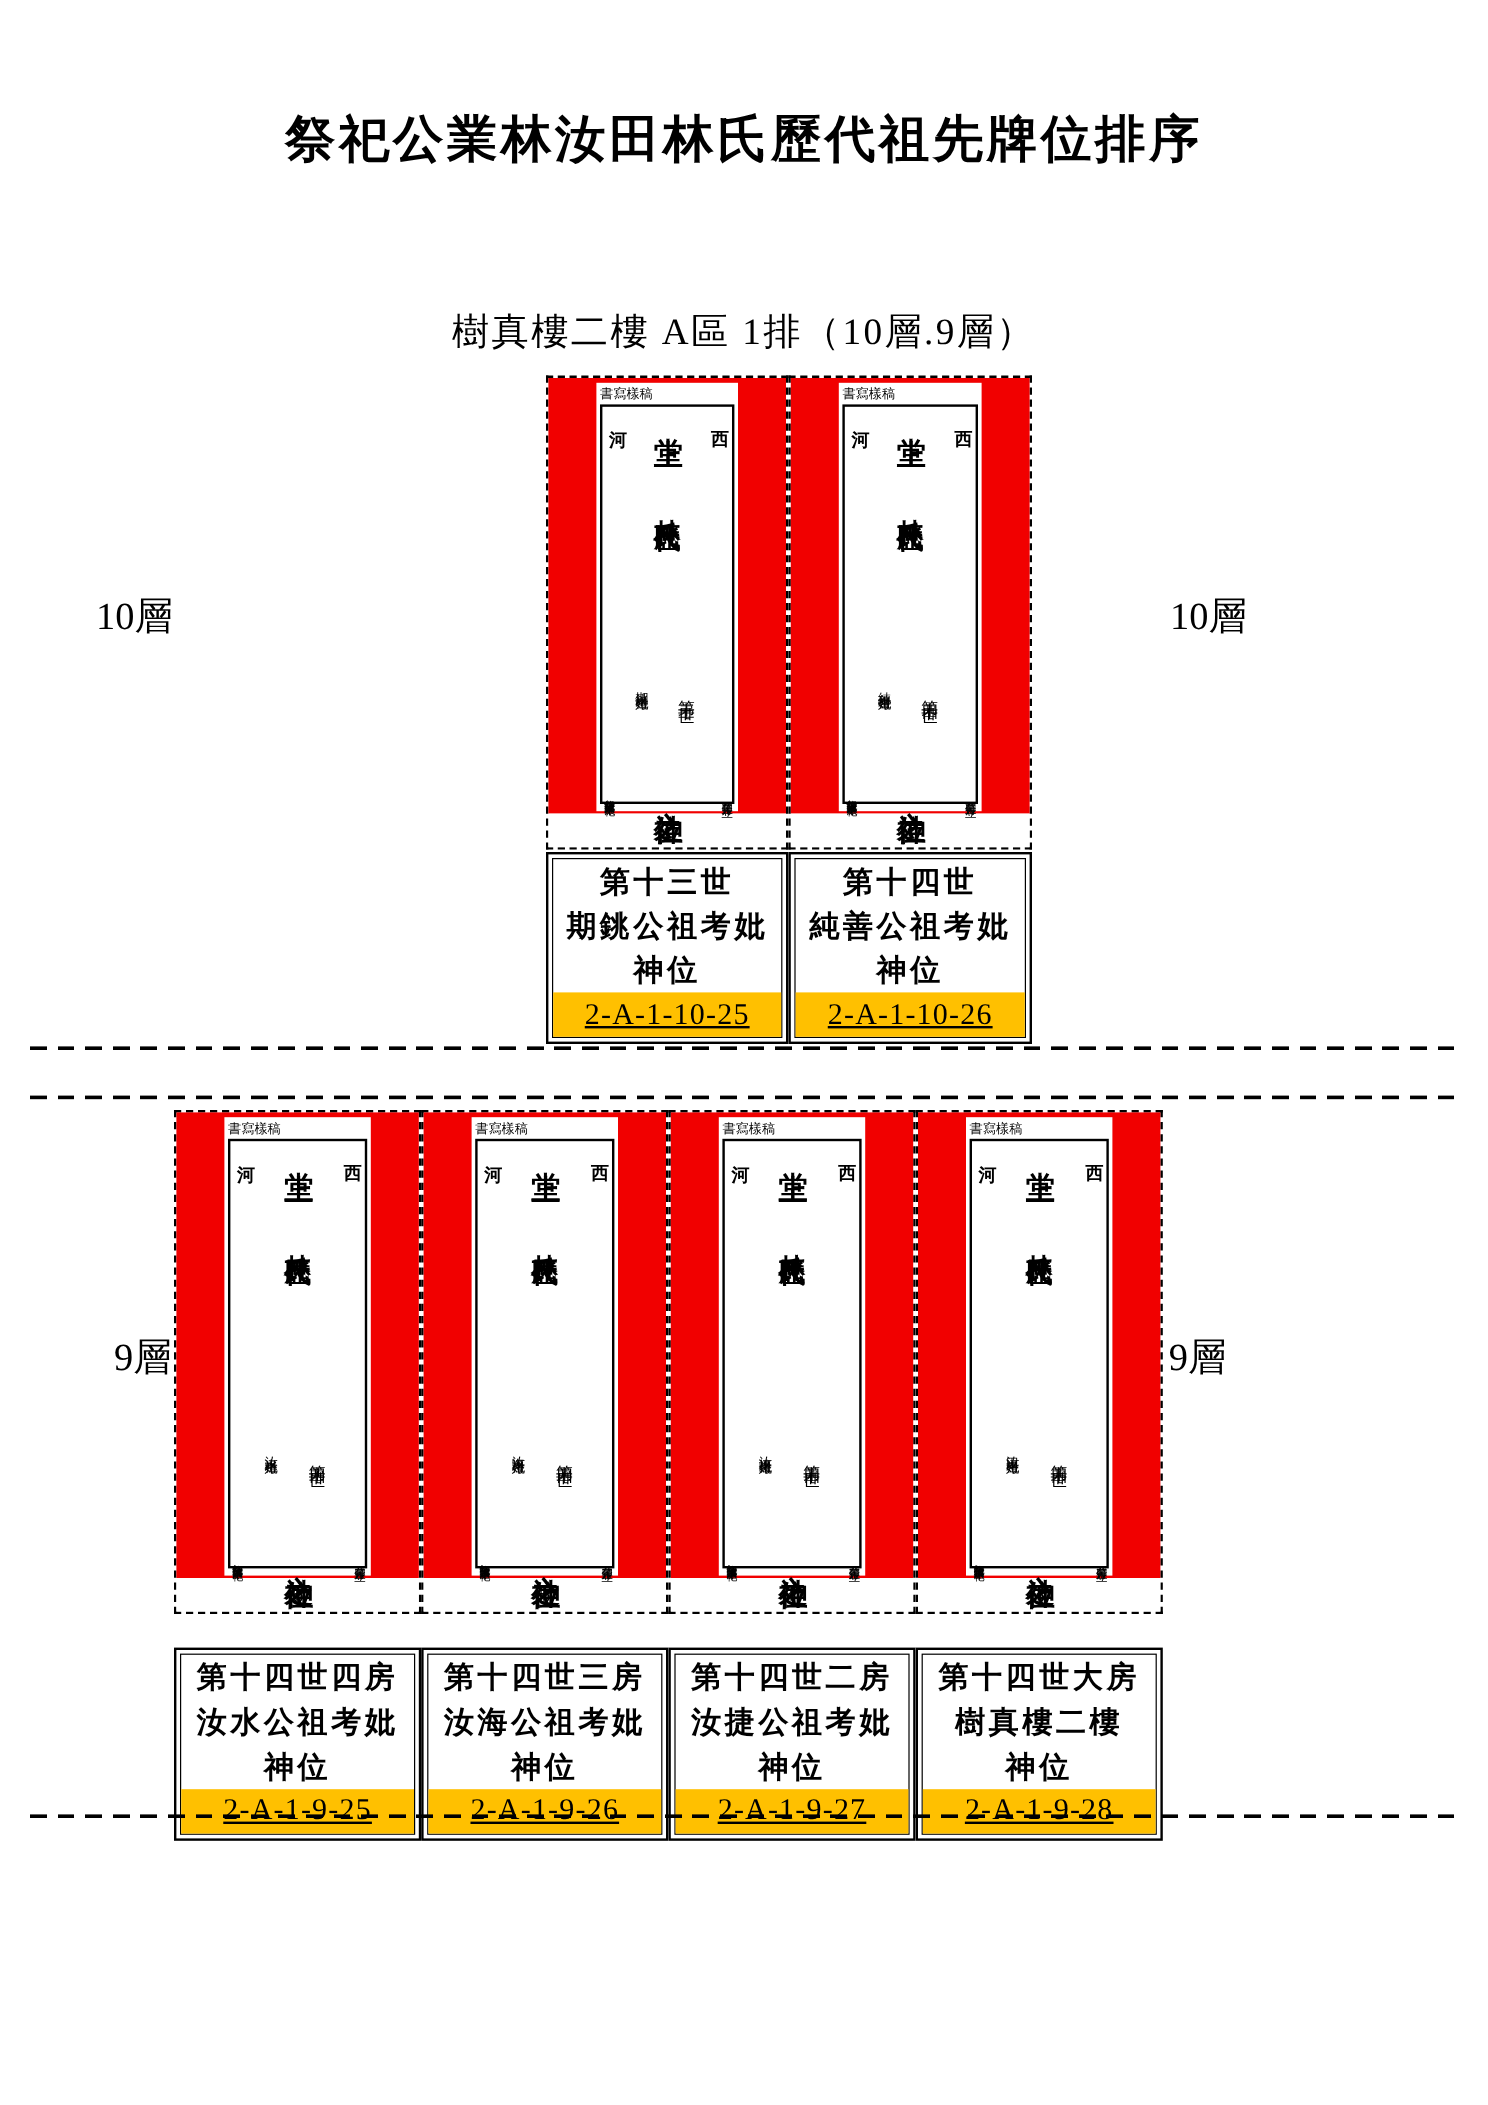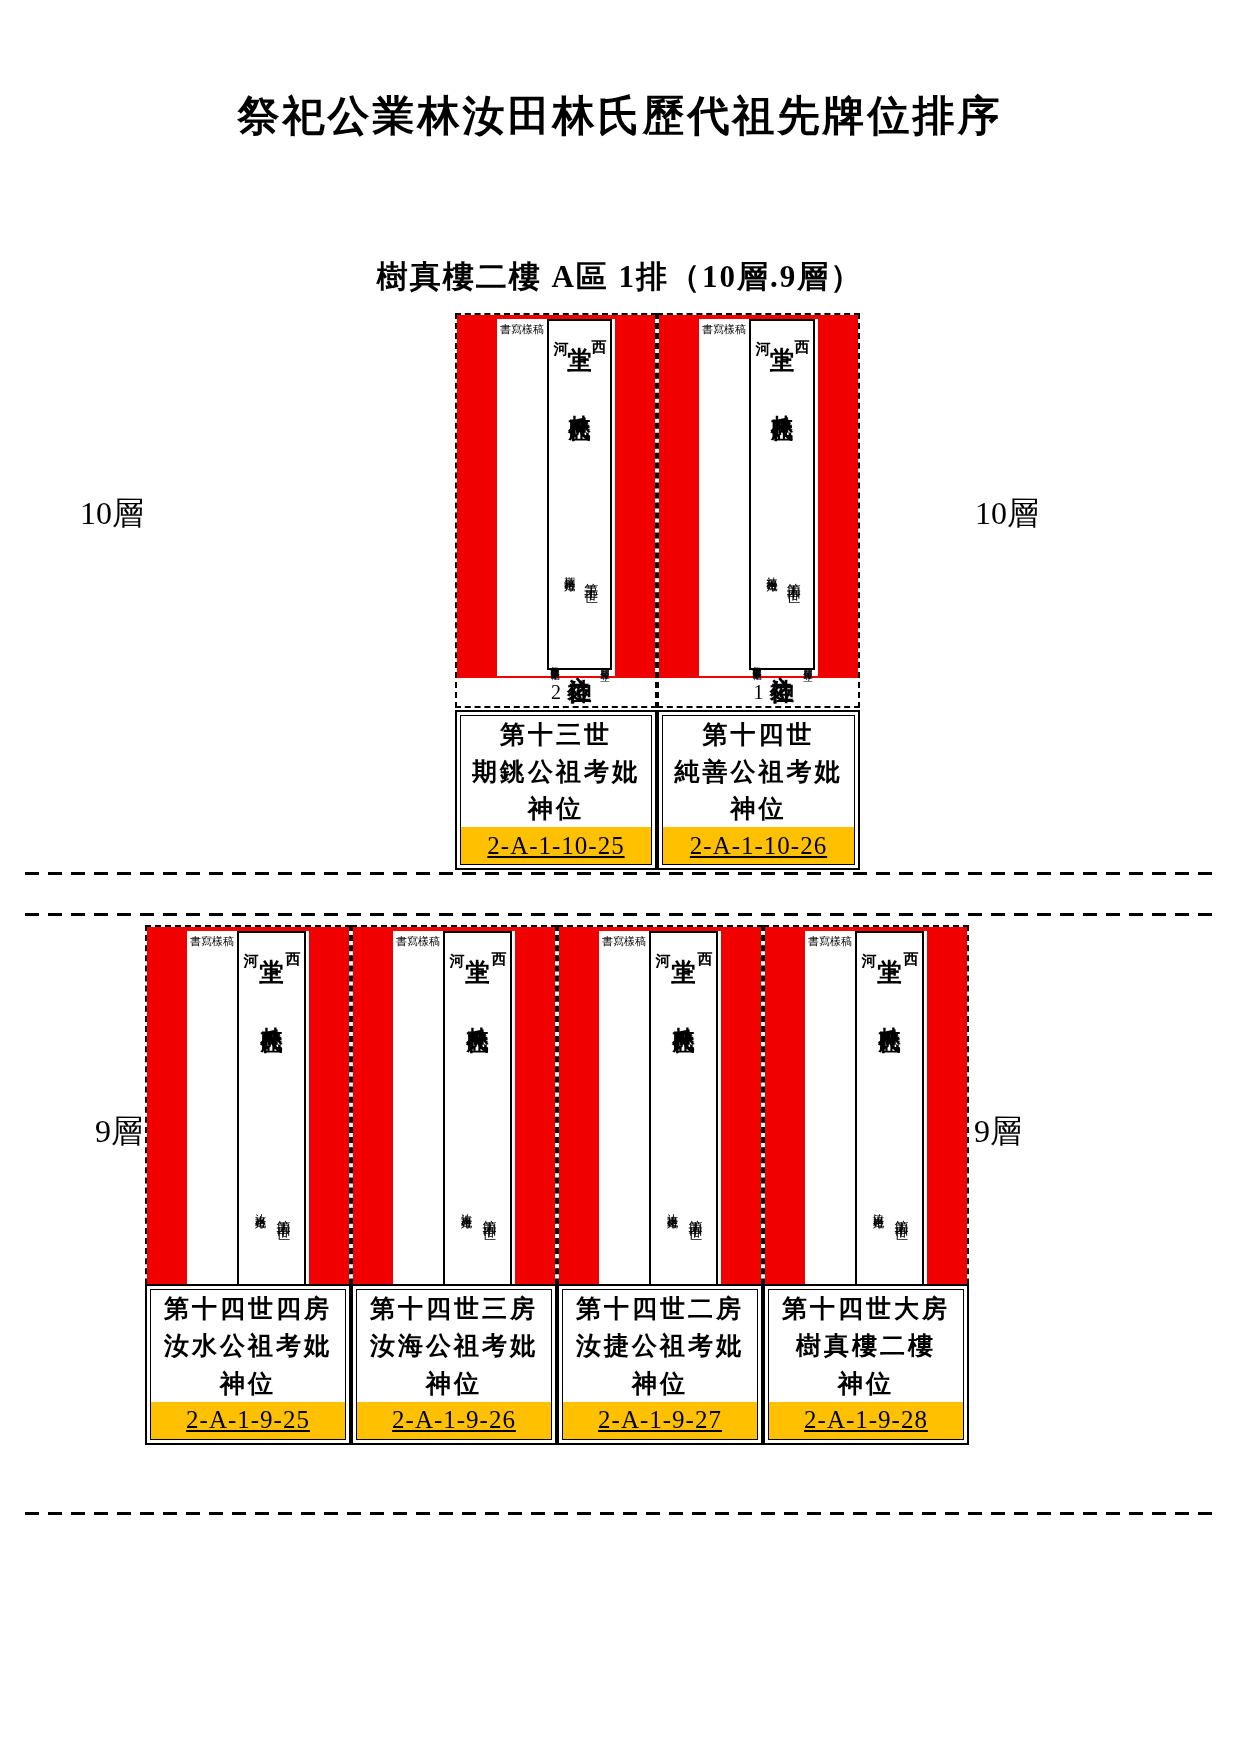--- a/index.html
+++ b/index.html
@@ -7,53 +7,53 @@
   body { width:1240px; height:1754px; background:#fff; position:relative;
          font-family:"Liberation Serif", serif; color:#000; }
   #page { position:absolute; left:0; top:0; width:1240px; height:1311px; background:#fff; }
 
   .title { position:absolute; top:88px; left:0; width:100%; text-align:center;
            font-size:42px; font-weight:900; letter-spacing:3px;
            font-family:"Liberation Sans", sans-serif; }
   .subtitle { position:absolute; top:176px; left:0; width:100%; text-align:center;
               font-size:36px; font-weight:bold; letter-spacing:4px; }
   .section-line { position:absolute; top:256px; left:0; width:100%; text-align:center;
-                  font-size:31px; font-weight:bold; letter-spacing:2px; }
+                  font-size:31px; font-weight:normal; letter-spacing:2px; }
 
   .level-label { position:absolute; font-size:32px; }
 
   .sep { position:absolute; left:25px; width:1190px; height:3px;
          background:repeating-linear-gradient(90deg,#000 0 14px,transparent 14px 23px); }
 
   .cell { position:absolute; border:2px dashed #000; background:#fff;
           display:flex; flex-direction:column; }
   .row-top { top:313px; height:395px; }
   .row-bottom { top:925px; height:420px; }
 
   .red-area { flex:1; background:var(--red); padding:4px 40px 2px 40px; }
-  .scan-panel { background:#fff; width:100%; height:100%; display:flex; }
+  .scan-panel { background:#fff; width:100%; height:100%; display:flex; flex-direction:column; }
   .draft-note { height:18px; font-size:11px; line-height:16px; padding:2px 0 0 3px; }
   .frame { flex:1; margin:0 3px 6px 3px; border:2px solid #000; position:relative; background:#fff; }
 
   .num-strip { height:28px; background:#fff; text-align:center; font-size:20px; line-height:28px; }
 
   .v { position:absolute; writing-mode:vertical-rl; text-orientation:upright; line-height:1; }
   .hall-right { top:8px; right:4px; font-size:15px; font-weight:bold; }
   .hall-left  { top:8px; left:4px;  font-size:15px; font-weight:bold; }
   .head    { top:6px;  left:50%; transform:translateX(-50%); font-size:24px; font-weight:bold; letter-spacing:2px; }
   .lineage { top:76px; left:50%; transform:translateX(-50%); font-size:22px; font-weight:bold; letter-spacing:2px; }
   .gen { bottom:88px; left:57%; font-size:14px; letter-spacing:2px; }
   .anc { bottom:95px; left:24%; font-size:11px; letter-spacing:1px; }
   .ending { bottom:5px; left:50%; transform:translateX(-50%); font-size:24px; font-weight:bold; letter-spacing:2px; }
   .dedication { left:1px; bottom:4px; font-size:9px; letter-spacing:0.5px; }
   .date { right:1px; bottom:4px; font-size:9.5px; letter-spacing:0.5px; }
 
   .label-box { position:absolute; background:#fff; border:2px solid #000; padding:3px; }
   .row-top-label { top:710px; height:160px; }
-  .row-bottom-label { top:1284px; height:161px; }
+  .row-bottom-label { top:1373px; height:161px; }
   .label-inner { border:1px solid #000; height:100%; display:flex; flex-direction:column; }
   .label-line { flex:1; display:flex; align-items:center; justify-content:center;
                 font-size:25px; font-weight:bold; letter-spacing:3px; }
   .id-row { height:37px; background:var(--orange); display:flex; align-items:center;
             justify-content:center; font-size:25px; letter-spacing:1px;text-decoration:underline; }
 </style>
 </head>
 <body>
 
 <div id="page">

